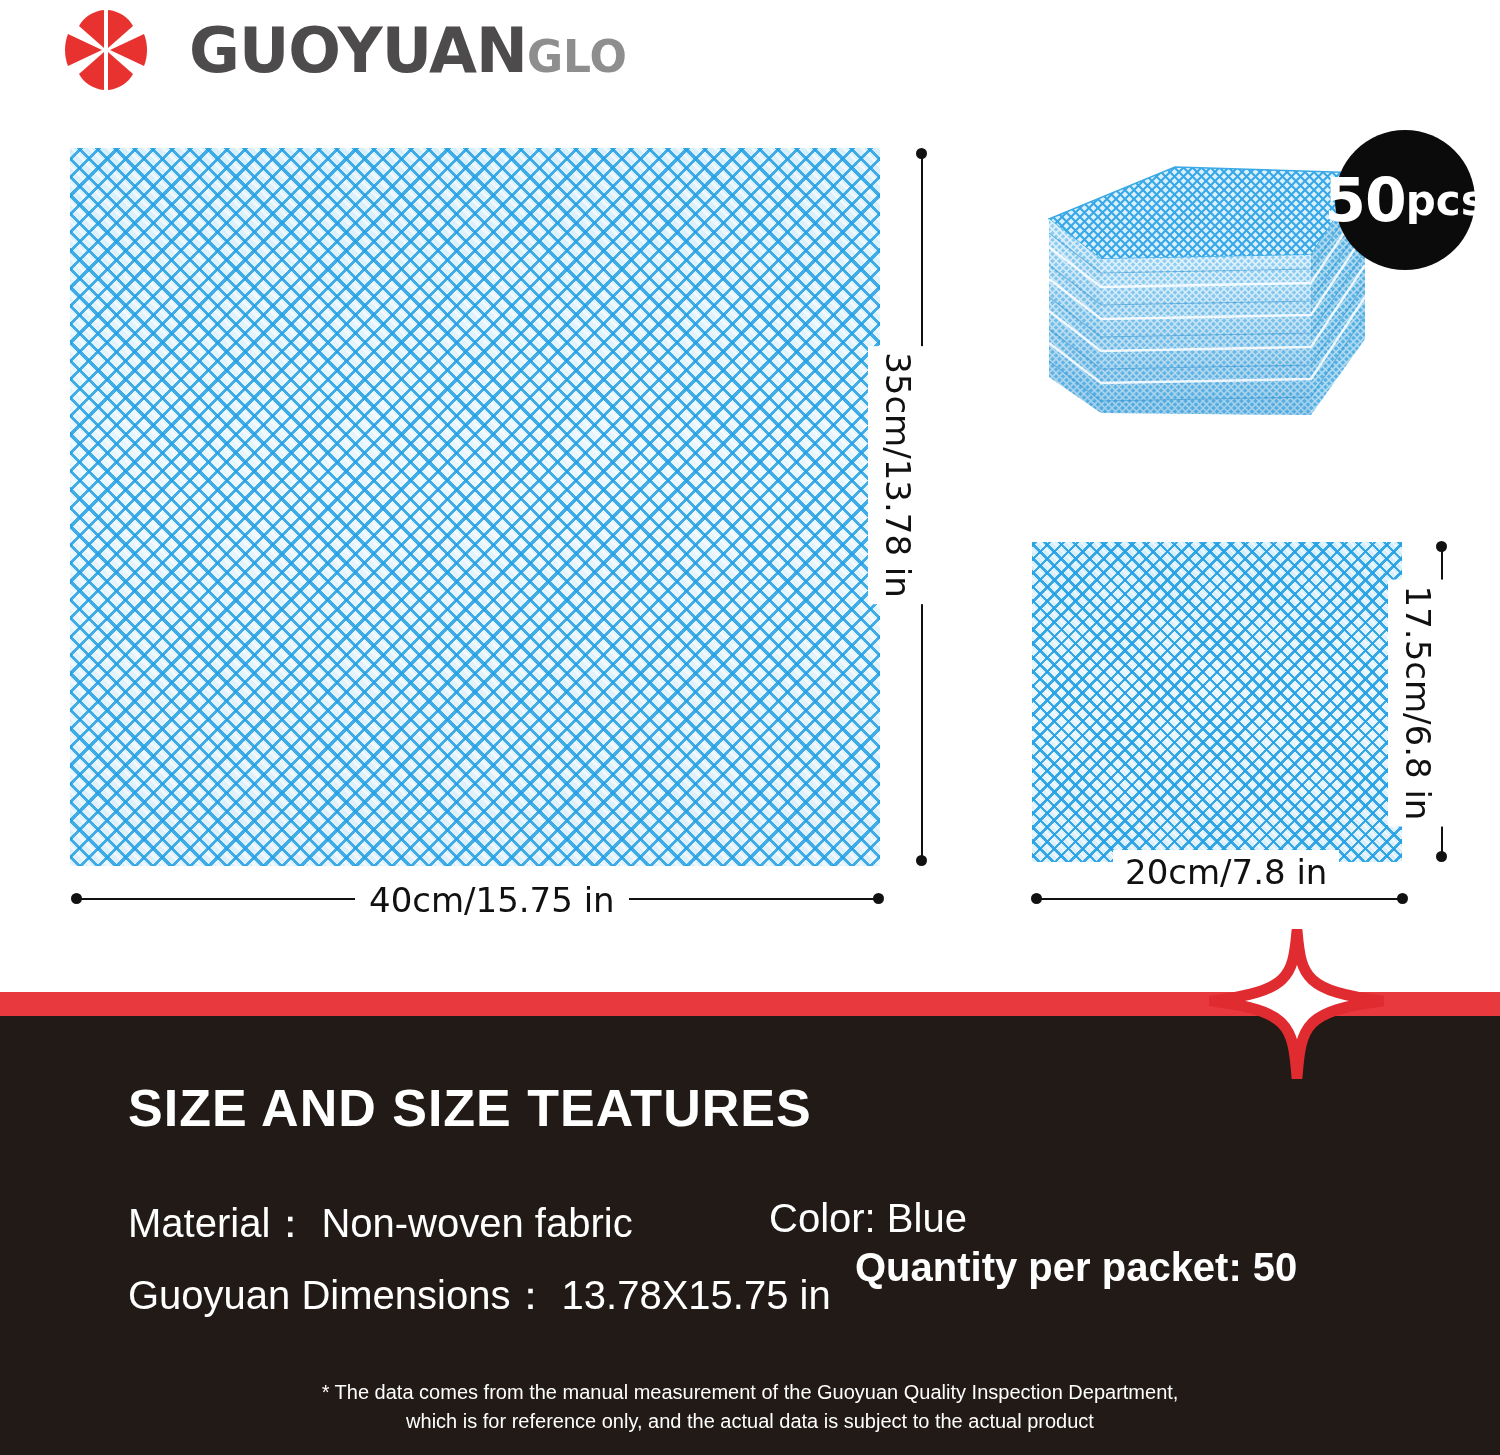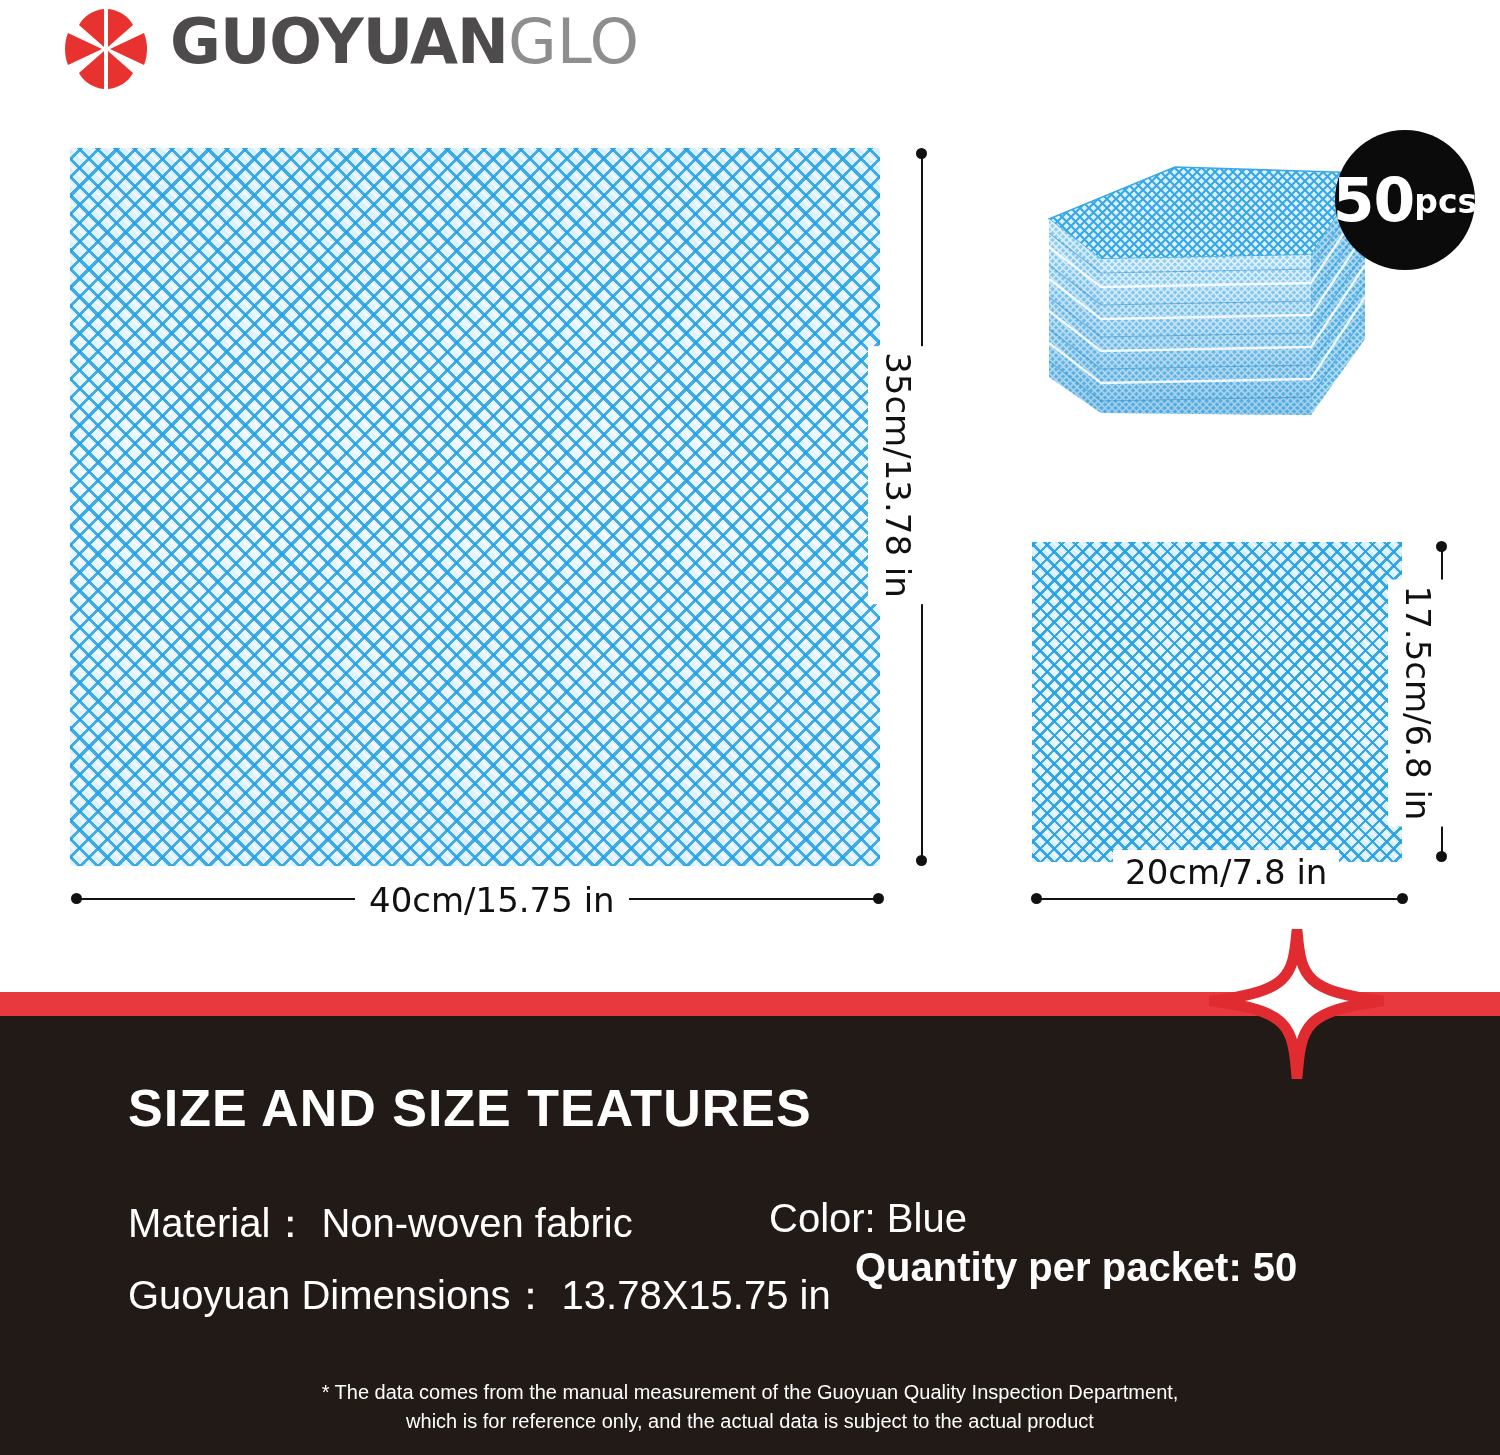--- a/index.html
+++ b/index.html
@@ -5,29 +5,29 @@
 <style>
   * { margin:0; padding:0; box-sizing:border-box; }
   html,body { background:#ffffff; }
   body {
     width:1500px; height:1455px; position:relative; overflow:hidden;
     font-family:"Liberation Sans", sans-serif;
     background:#ffffff;
   }
 
   
-  #brand-header { position:absolute; left:60px; top:5px; height:90px; display:flex; align-items:flex-start; }
+  #brand-header { position:absolute; left:60px; top:5px; height:90px; display:flex; align-items:center;gap:19px; }
   #brand-mark { width:92px; height:88px; position:relative; margin-right:18px; }
   #brand-wordmark { display:flex; align-items:baseline; }
   #brand-name-main {
     font-size:62px; font-weight:700; color:#4d4b4b; letter-spacing:-1px;
     font-family:"DejaVu Sans", sans-serif;
   }
   #brand-name-sub {
-    font-size:63px; font-weight:400; color:#8f8e8e; letter-spacing:0px;
+    font-size:44px; font-weight:700; color:#8f8e8e; letter-spacing:0px;
     font-family:"DejaVu Sans", sans-serif;
   }
 
   
   .cloth {
     position:absolute;
     background-color:#eaf7fd;
     background-image:
       repeating-linear-gradient(45deg,
         rgba(36,160,228,.00) 0px, rgba(36,160,228,.00) 5px,
@@ -107,21 +107,21 @@
   #cloth-stack svg { display:block; }
 
   
   #badge-50pcs {
     position:absolute; left:1335px; top:130px; width:140px; height:140px;
     background:#0b0b0b; border-radius:50%;
     display:flex; flex-direction:row; align-items:center; justify-content:center;
     color:#fff; line-height:1;
   }
   #badge-count { font-size:60px; font-weight:700; font-family:"DejaVu Sans", sans-serif; letter-spacing:-1px; }
-  #badge-unit  { font-size:33px; font-weight:600; font-family:"DejaVu Sans", sans-serif; margin-top:2px; }
+  #badge-unit  { font-size:42px; font-weight:600; font-family:"DejaVu Sans", sans-serif; margin-top:2px; }
 
   
   #divider-bar { position:absolute; left:0; top:992px; width:1500px; height:24px; background:#e83a3e; }
   #dark-panel  { position:absolute; left:0; top:1016px; width:1500px; height:439px; background:#211a16; }
   #star-accent { position:absolute; left:1209px; top:929px; width:175px; height:150px; }
 
   
   #panel-heading {
     position:absolute; left:128px; top:1078px; color:#fff;
     font-size:52px; font-weight:700; letter-spacing:1px;

